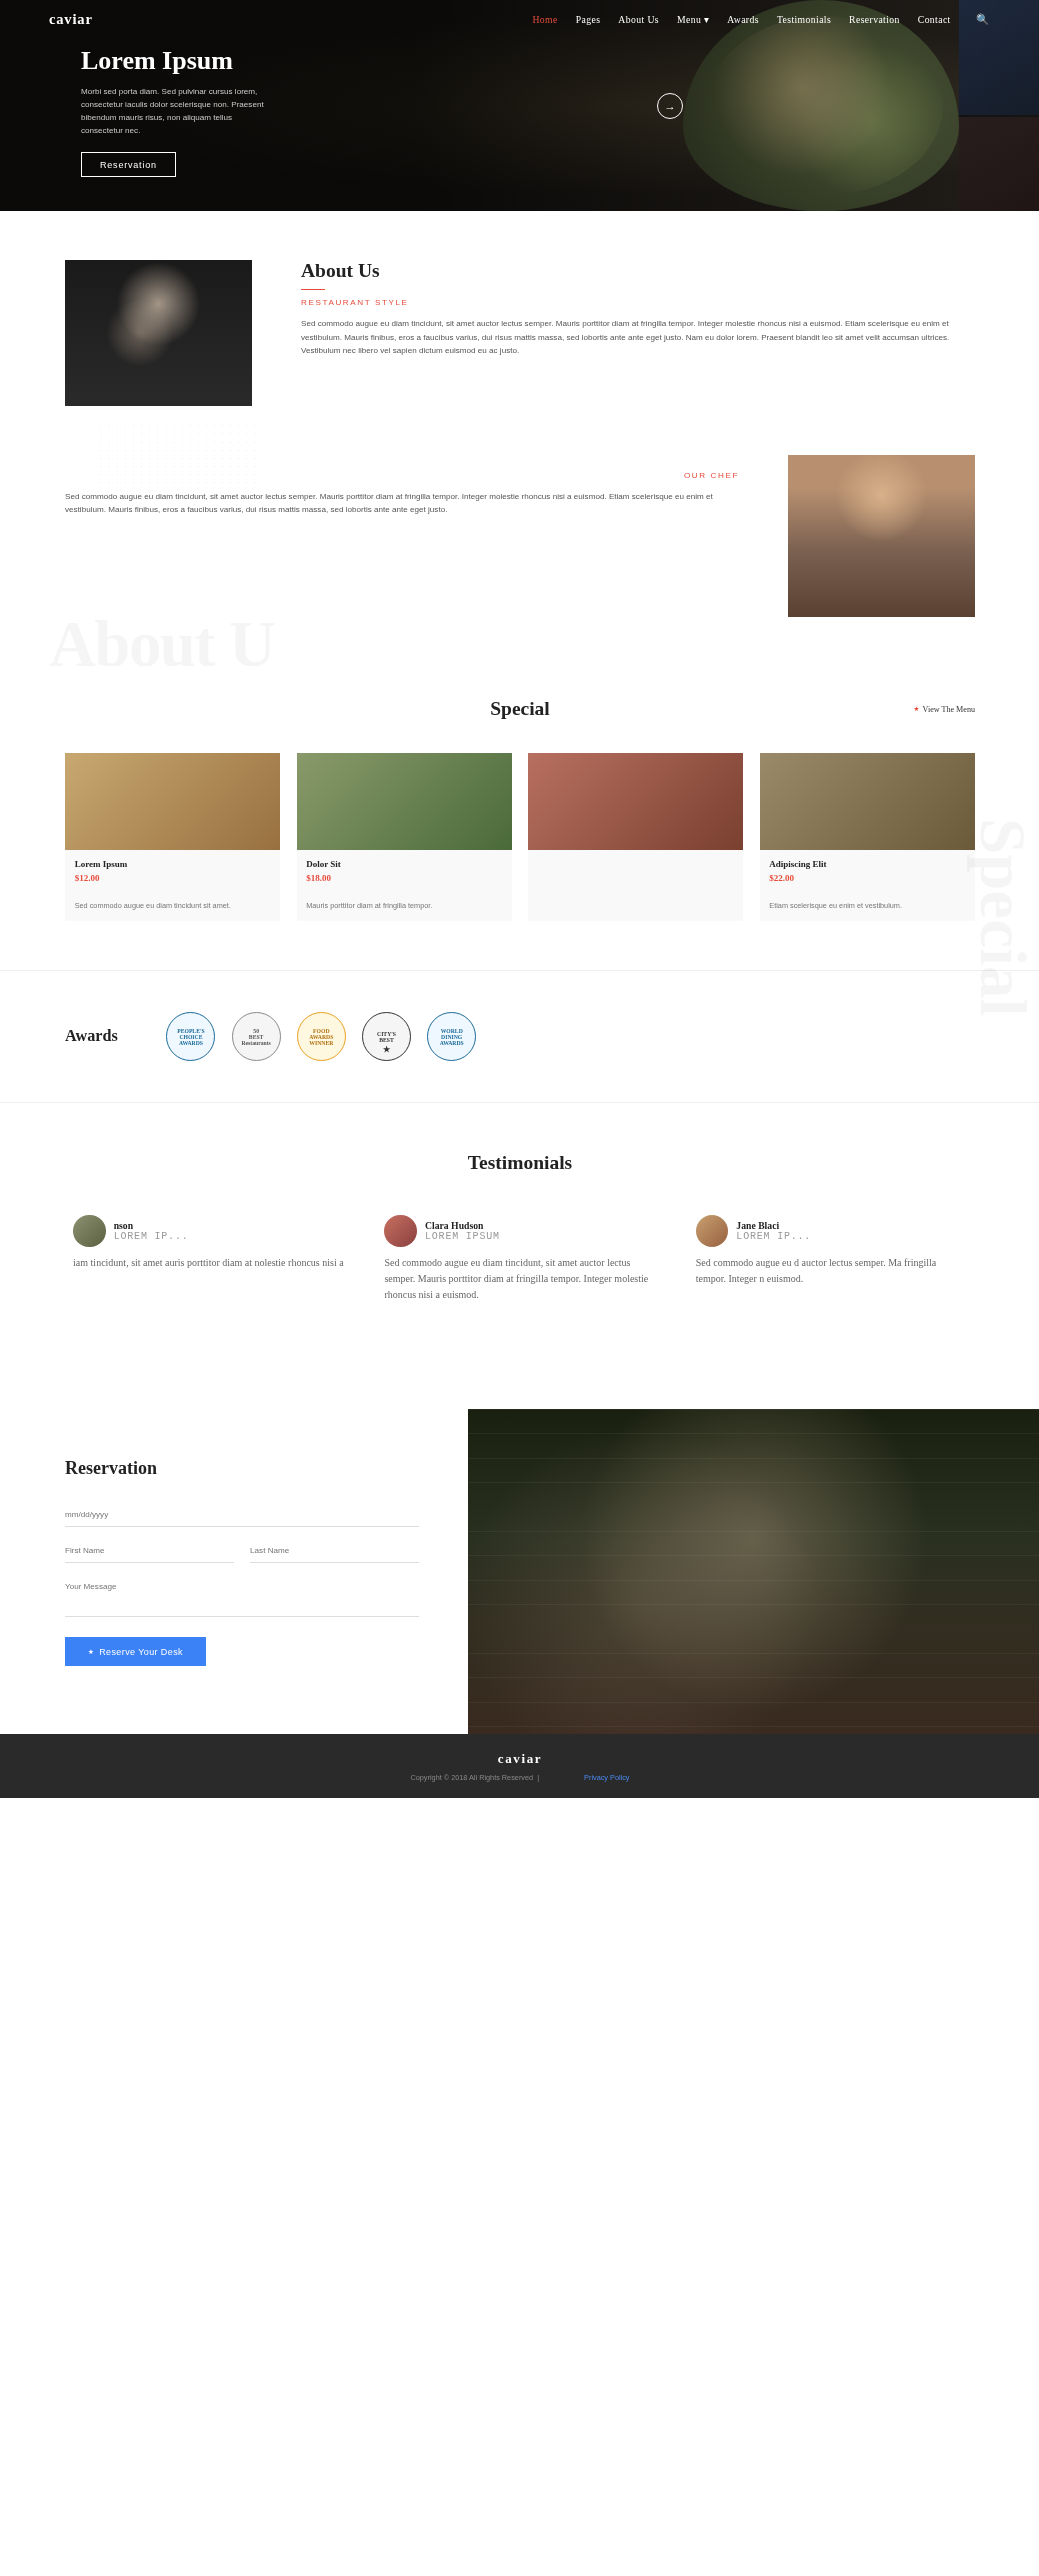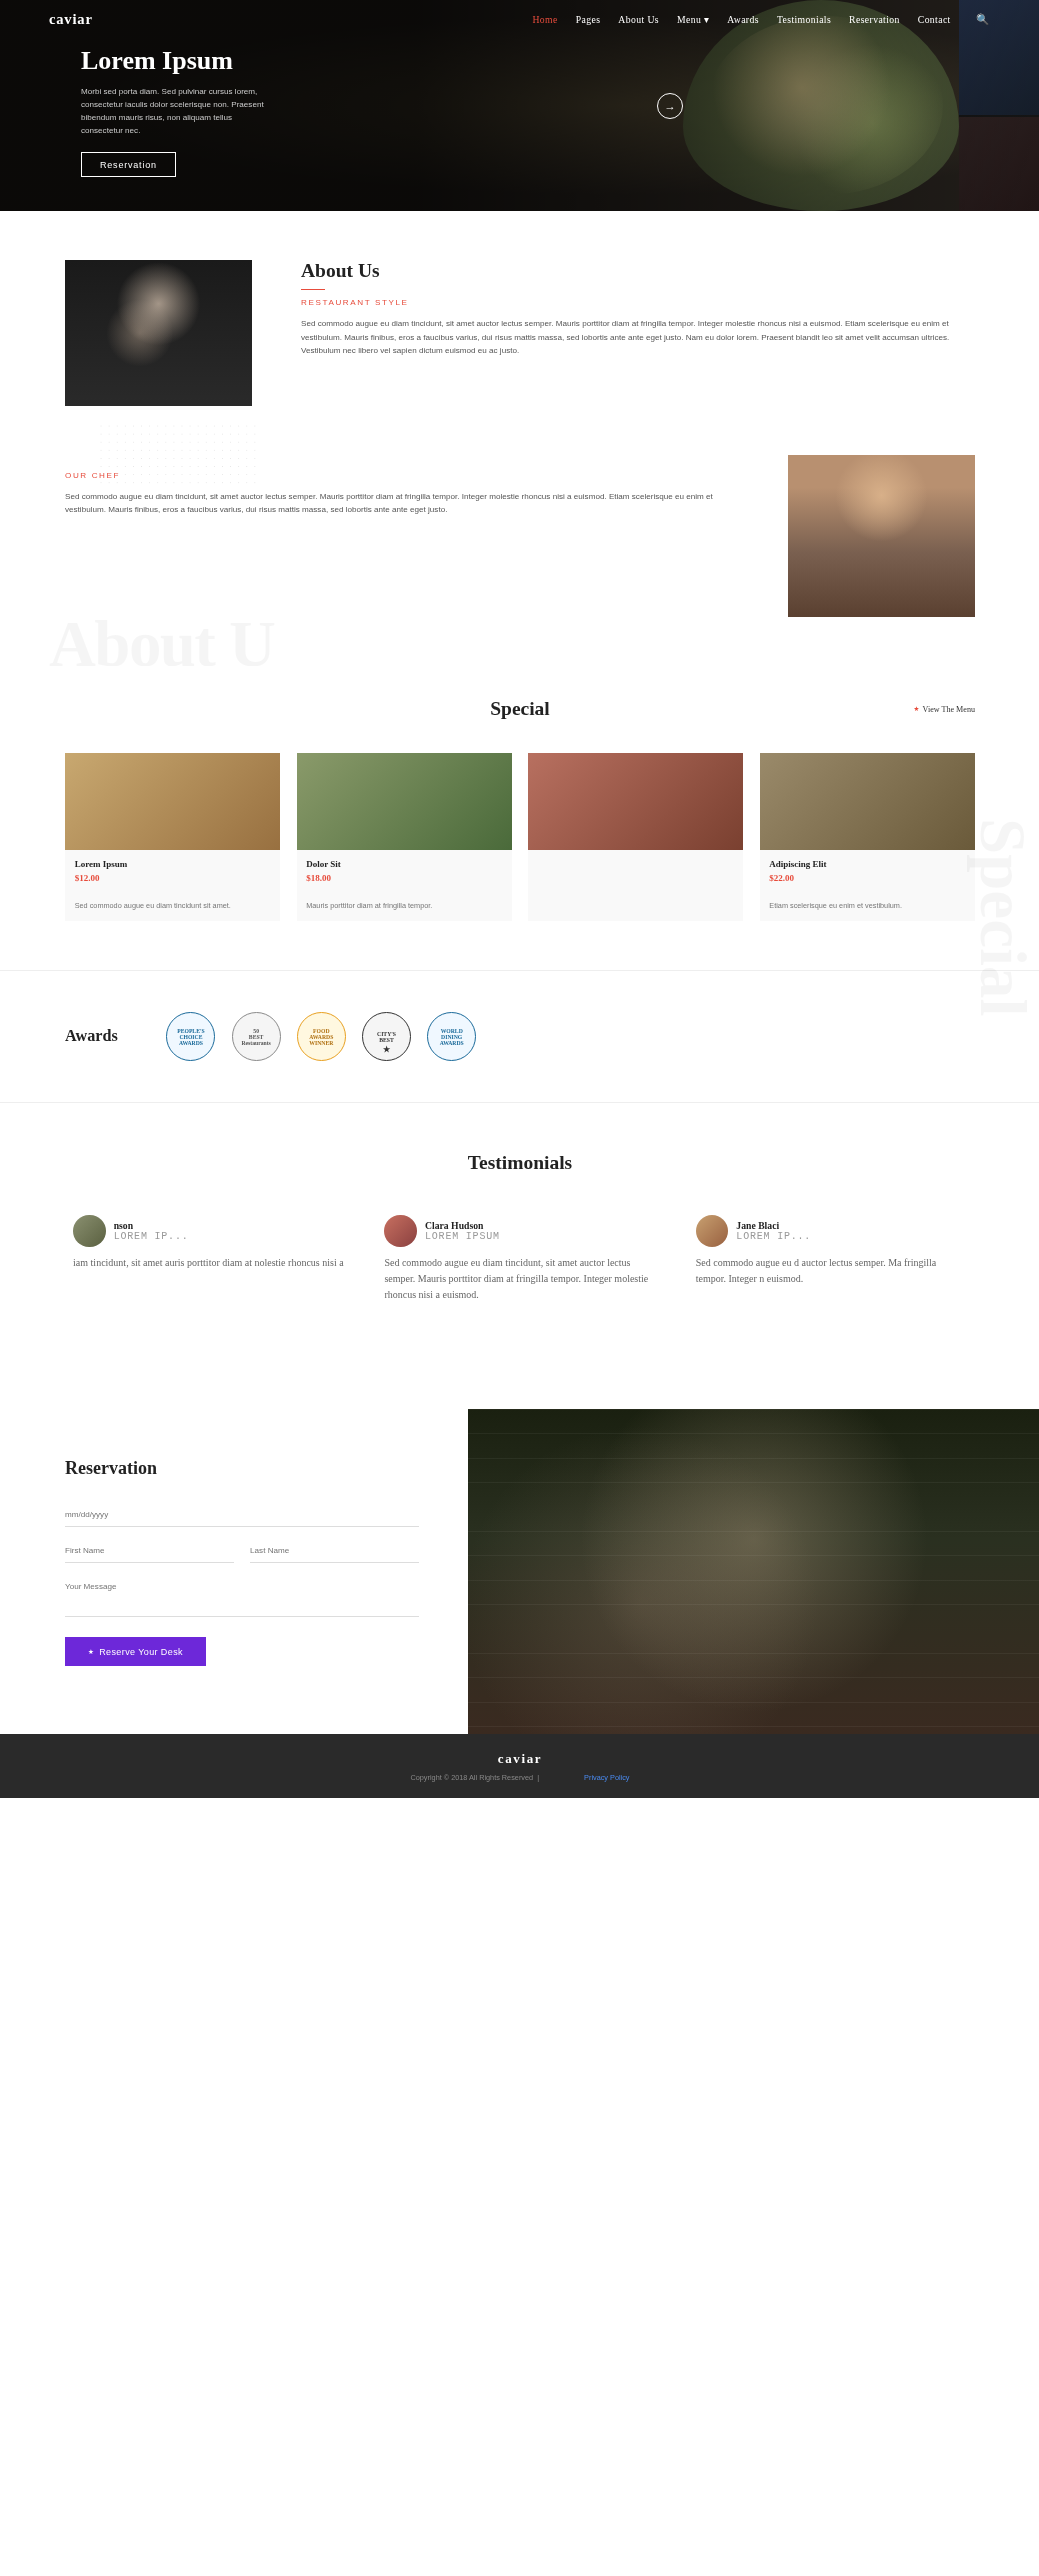--- a/index.html
+++ b/index.html
@@ -111,21 +111,21 @@
       opacity: 0.5;
     }
 
     
     .chef-section {
       padding: 16.2px 65px 49px;
       display: flex; gap: 49px; align-items: flex-start;
       position: relative;
     }
     .chef-text-area { flex: 1; padding-top: 16.2px; }
-    .chef-subtitle { color: #e74c3c; font-size: 8.1px; letter-spacing: 1.6px; text-transform: uppercase; margin-bottom: 9.7px; font-family: Arial, sans-serif; }
+    .chef-subtitle { color: #e74c3c; font-size: 8.1px; letter-spacing: 1.6px; text-transform: uppercase; margin-bottom: 9.7px; font-family: Arial, sans-serif; text-align: right; }
     .chef-body { font-size: 8.1px; line-height: 1.7; color: #555; font-family: Arial, sans-serif; }
     .chef-img {
       width: 187px; height: 162px; flex-shrink: 0;
       background: linear-gradient(135deg, #c8b090 0%, #8a7060 50%, #6a5040 100%);
       position: relative; overflow: hidden;
     }
     .chef-img-person {
       position: absolute; inset: 0;
       background: 
         radial-gradient(circle at 50% 25%, rgba(220,180,140,0.9) 0%, transparent 30%),
@@ -233,21 +233,21 @@
       font-family: Arial, sans-serif; background: transparent;
     }
     .form-row { display: flex; gap: 16.2px; }
     .form-row .form-group { flex: 1; }
     .form-textarea {
       width: 100%; border: none; border-bottom: 0.8px solid #ddd;
       padding: 6.5px 0; font-size: 8.1px; color: #999; outline: none;
       resize: none; height: 41px; font-family: Arial, sans-serif; background: transparent;
     }
     .reservation-btn {
-      background: #6d28d9; color: #fff; border: none;
+      background: #3b82f6; color: #fff; border: none;
       padding: 9.7px 23px; font-size: 9px; cursor: pointer;
       margin-top: 16.2px; letter-spacing: 0.4px;
       display: flex; align-items: center; gap: 4.9px;
     }
     .reservation-btn::before { content: '★'; font-size: 6.5px; }
     .reservation-img {
       width: 55%; 
       background: linear-gradient(135deg, #2a3020 0%, #3a2a2a 50%, #1a2010 100%);
       min-height: 325px; position: relative; overflow: hidden;
     }

